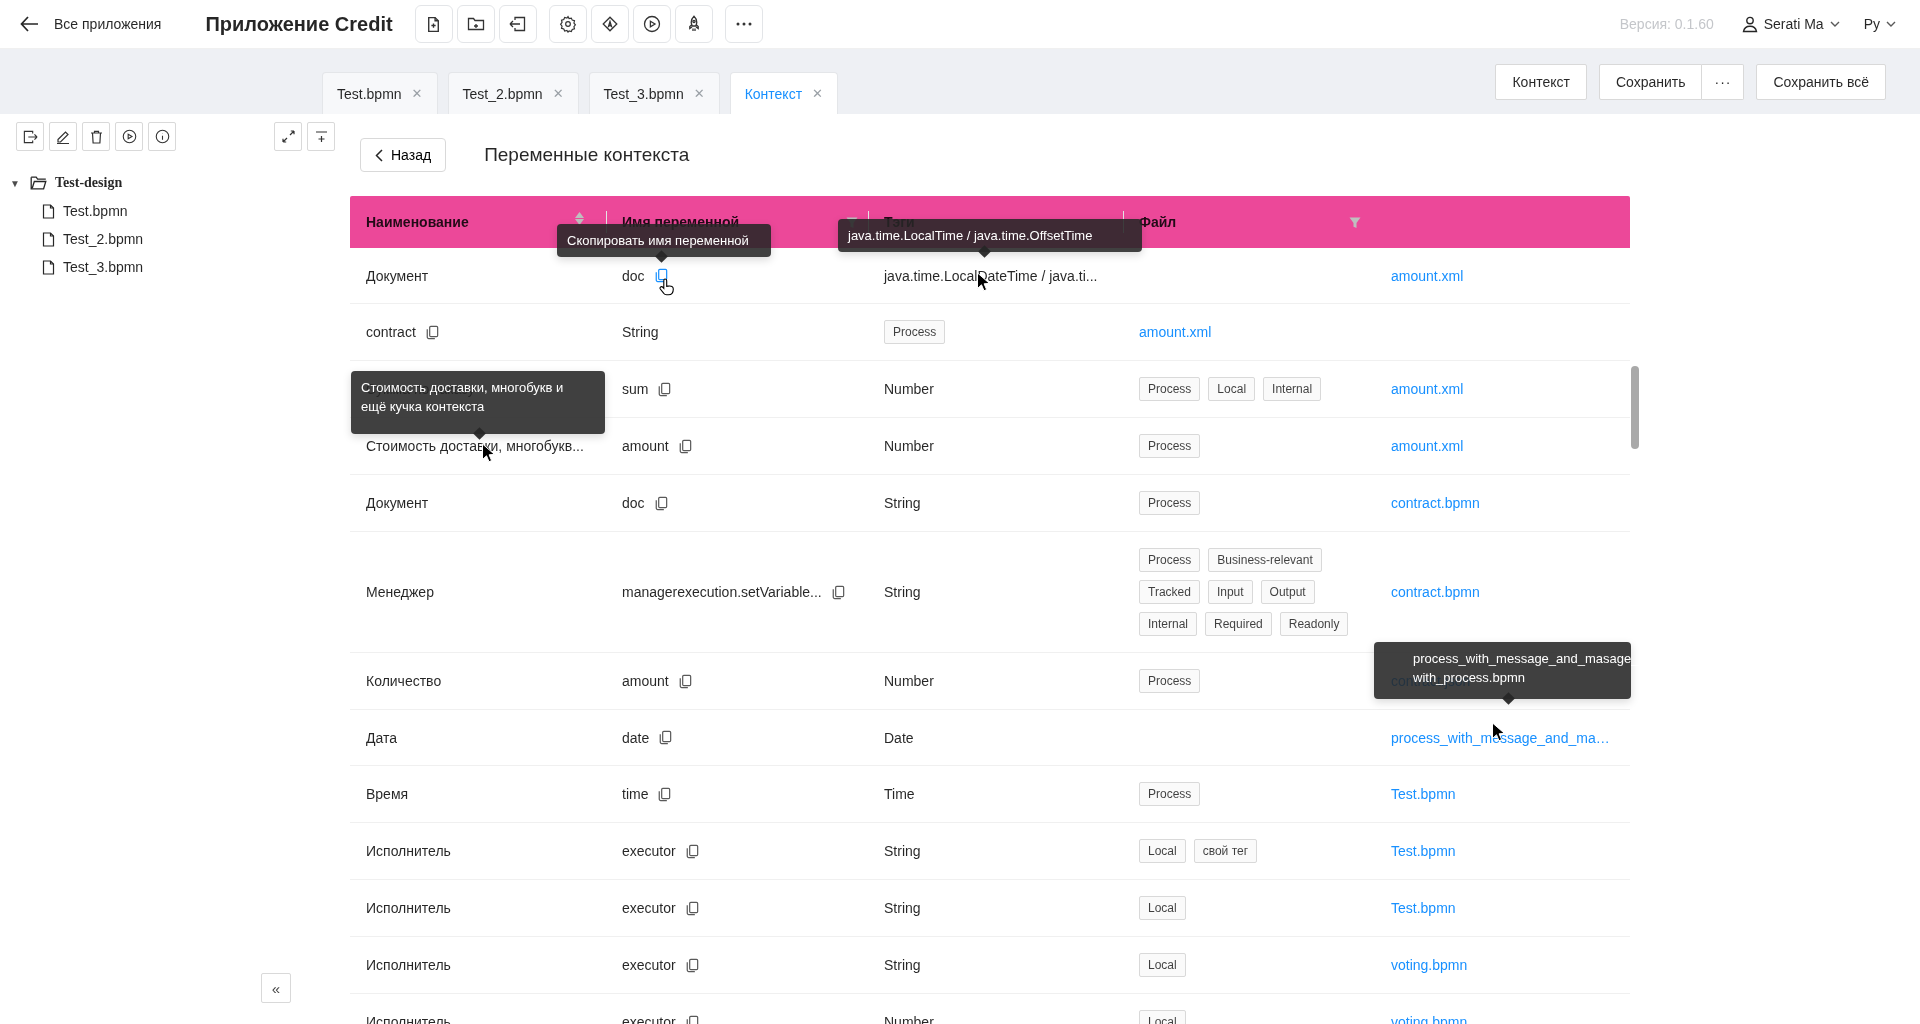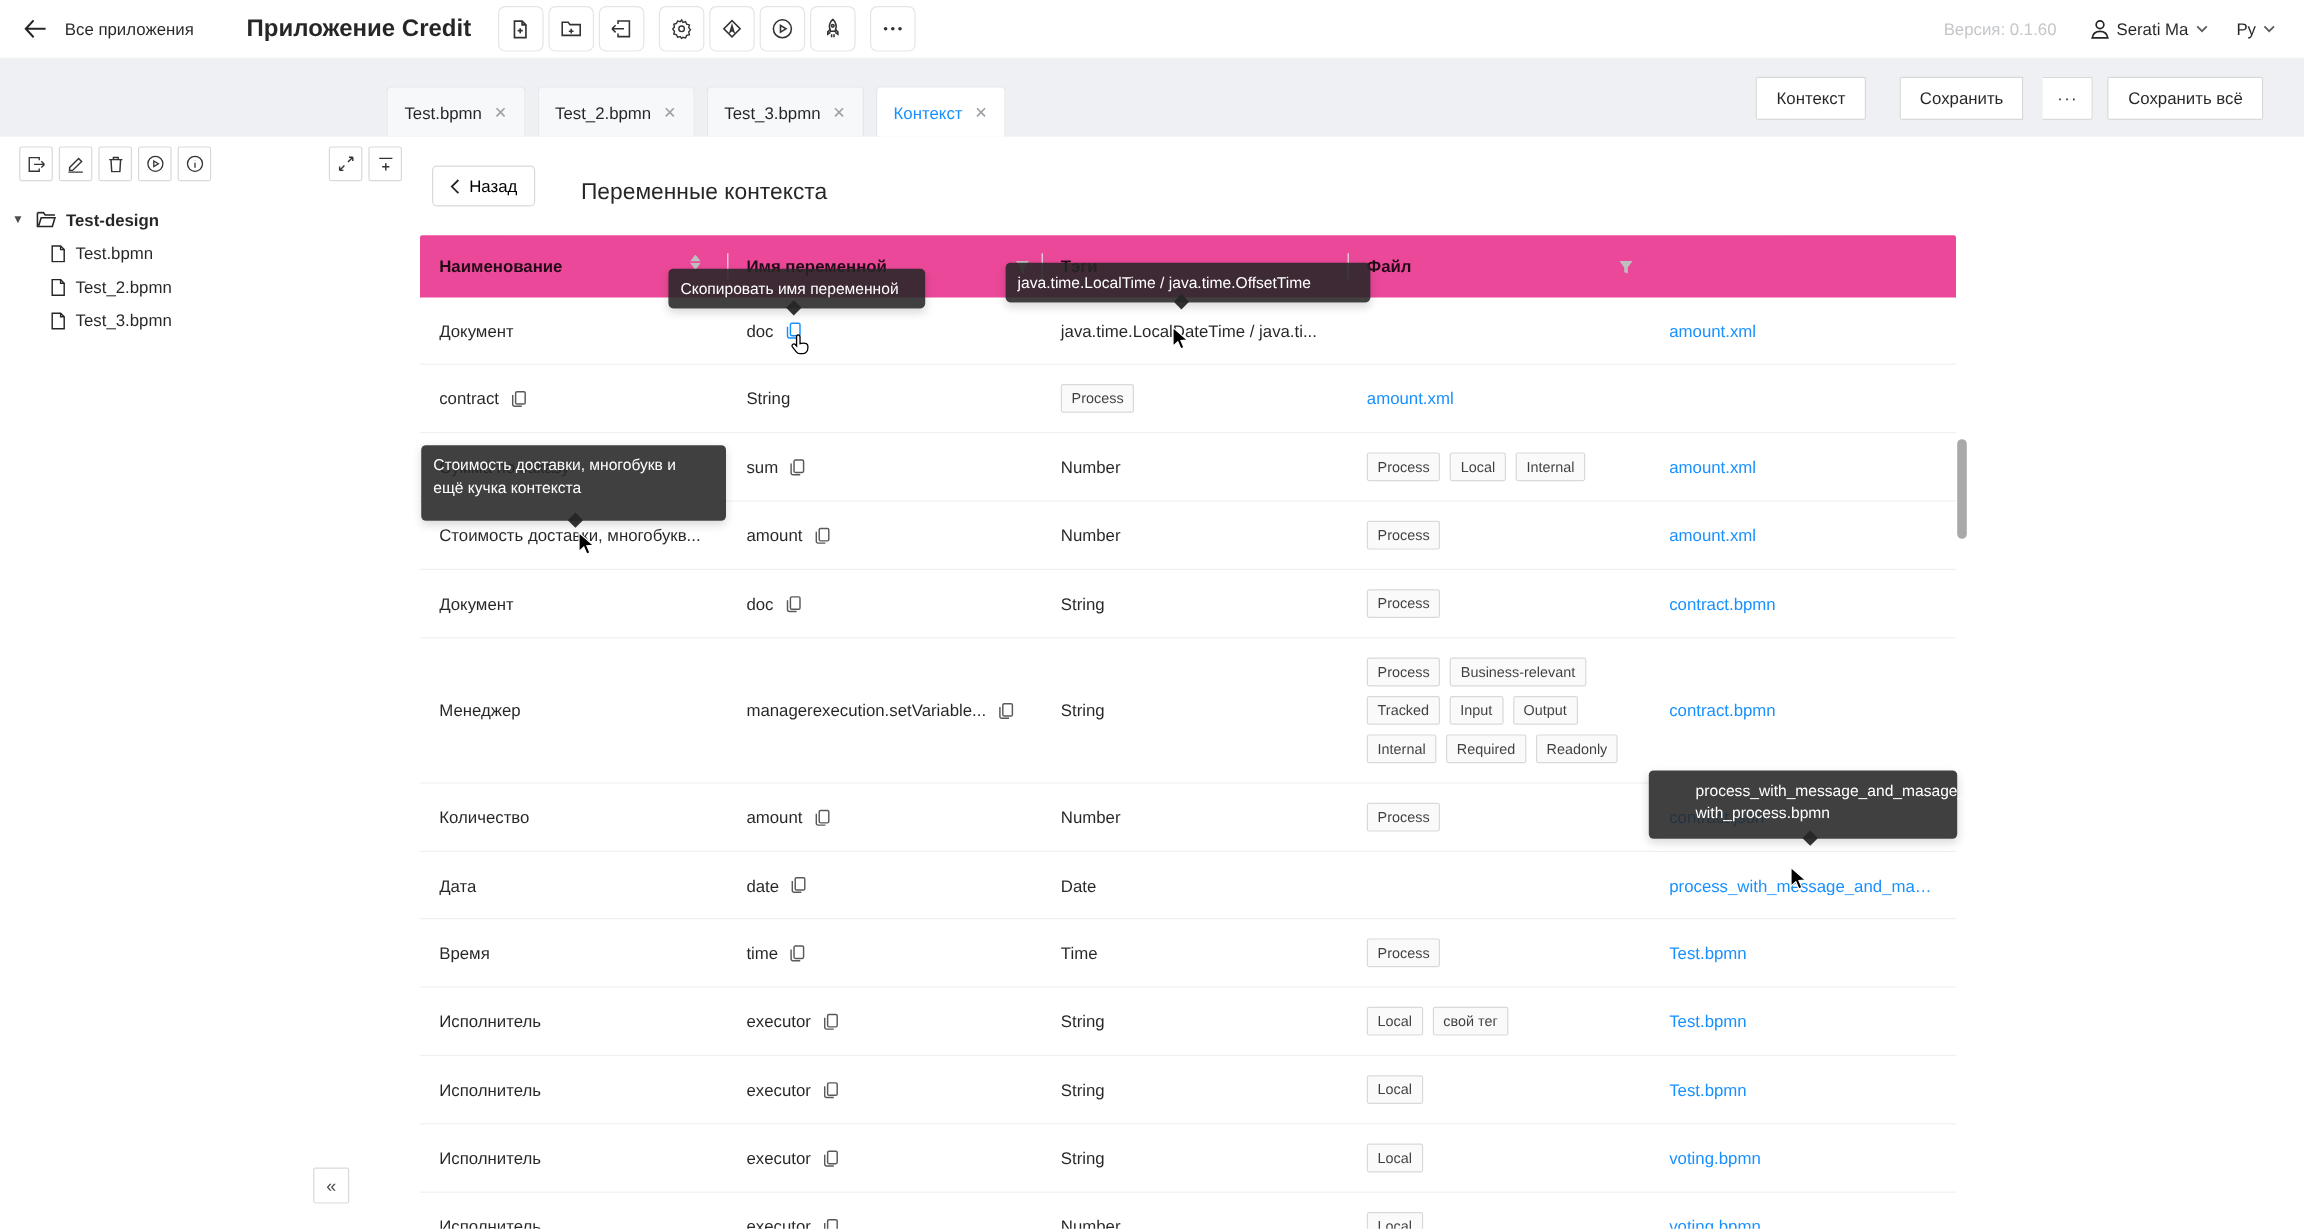--- a/index.html
+++ b/index.html
@@ -28,42 +28,42 @@
   .tabs { position:absolute; left:322px; bottom:0; display:flex; gap:10px; align-items:flex-end; }
   .tab { height:42px; display:flex; align-items:center; gap:10px; padding:0 14px;
          background:#f7f8fa; border:1px solid #e4e6e9; border-bottom:none; border-radius:4px 4px 0 0;
          cursor:pointer; color:rgba(0,0,0,.85); }
   .tab.active { background:#fff; color:#1890ff; }
   .tab .tab-close { color:#9aa0a6; font-size:13px; cursor:pointer; }
   .tabstrip .actions { position:absolute; right:34px; top:50%; transform:translateY(-50%); display:flex; align-items:center; gap:12px; }
   .btn { background:#fff; border:1px solid #d9d9d9; border-radius:2px; height:36px; padding:0 16px;
          font-size:14px; color:rgba(0,0,0,.85); display:flex; align-items:center; cursor:pointer; }
   .splitbtn { display:flex; }
-  .splitbtn .btn { border-radius:2px 0 0 2px;margin-left:16px; }
+  .splitbtn .btn { border-radius:2px 0 0 2px; }
   .splitbtn .more { border-left:none; border-radius:0 2px 2px 0; padding:0 12px; letter-spacing:1px; }
 
   
   .sidebar { position:absolute; top:114px; left:0; bottom:0; width:340px; background:#fff; }
   .side-toolbar { display:flex; align-items:center; padding:8px 0 0 16px; }
   .toolbtn { width:29px; height:29px; border:1px solid #d9d9d9; border-radius:2px; background:#fff;
              display:flex; align-items:center; justify-content:center; margin-right:5px; cursor:pointer; }
   .side-toolbar .gap { flex:0 0 93px; }
   .tree { padding:18px 0 0 10px; }
   .tree-row { display:flex; align-items:center; height:28px; cursor:pointer; }
   .tree-caret { width:14px; font-size:10px; color:rgba(0,0,0,.7); }
   .tree-ico { margin:0 8px 0 6px; display:flex; }
-  .tree-root-label { font-weight:bold; }
+  .tree-root-label { font-weight:bold;font-family:Liberation Serif, serif; }
   .tree-file { padding-left:26px; }
   .collapse-btn { position:absolute; left:261px; top:859px; width:30px; height:30px; border:1px solid #d9d9d9;
                   border-radius:2px; background:#fff; display:flex; align-items:center; justify-content:center;
                   font-size:15px; color:rgba(0,0,0,.75); cursor:pointer; }
 
   
   .content { position:absolute; top:114px; left:340px; right:0; bottom:0; background:#fff; }
-  .pagehead { position:absolute; top:24px; left:20px; display:flex; align-items:flex-end; }
+  .pagehead { position:absolute; top:24px; left:20px; display:flex; align-items:center; }
   .back-btn { height:34px; border:1px solid #d9d9d9; border-radius:4px; background:#fff; padding:0 14px;
               display:flex; align-items:center; gap:8px; cursor:pointer; font-size:14px; }
   .page-title { font-size:19px; font-weight:normal; margin-left:38px; }
 
   
   .table { position:absolute; top:82px; left:10px; width:1280px; }
   .trow, .thead { display:grid; grid-template-columns:256px 262px 255px 252px 255px; }
   .thead { background:#ec4899; border-radius:2px 2px 0 0; }
   .th { position:relative; padding:18px 16px; font-weight:bold; color:rgba(0,0,0,.85); }
   .th .sep { position:absolute; left:0; top:50%; transform:translateY(-50%); width:1px; height:22px; background:#e4e4e4; }

